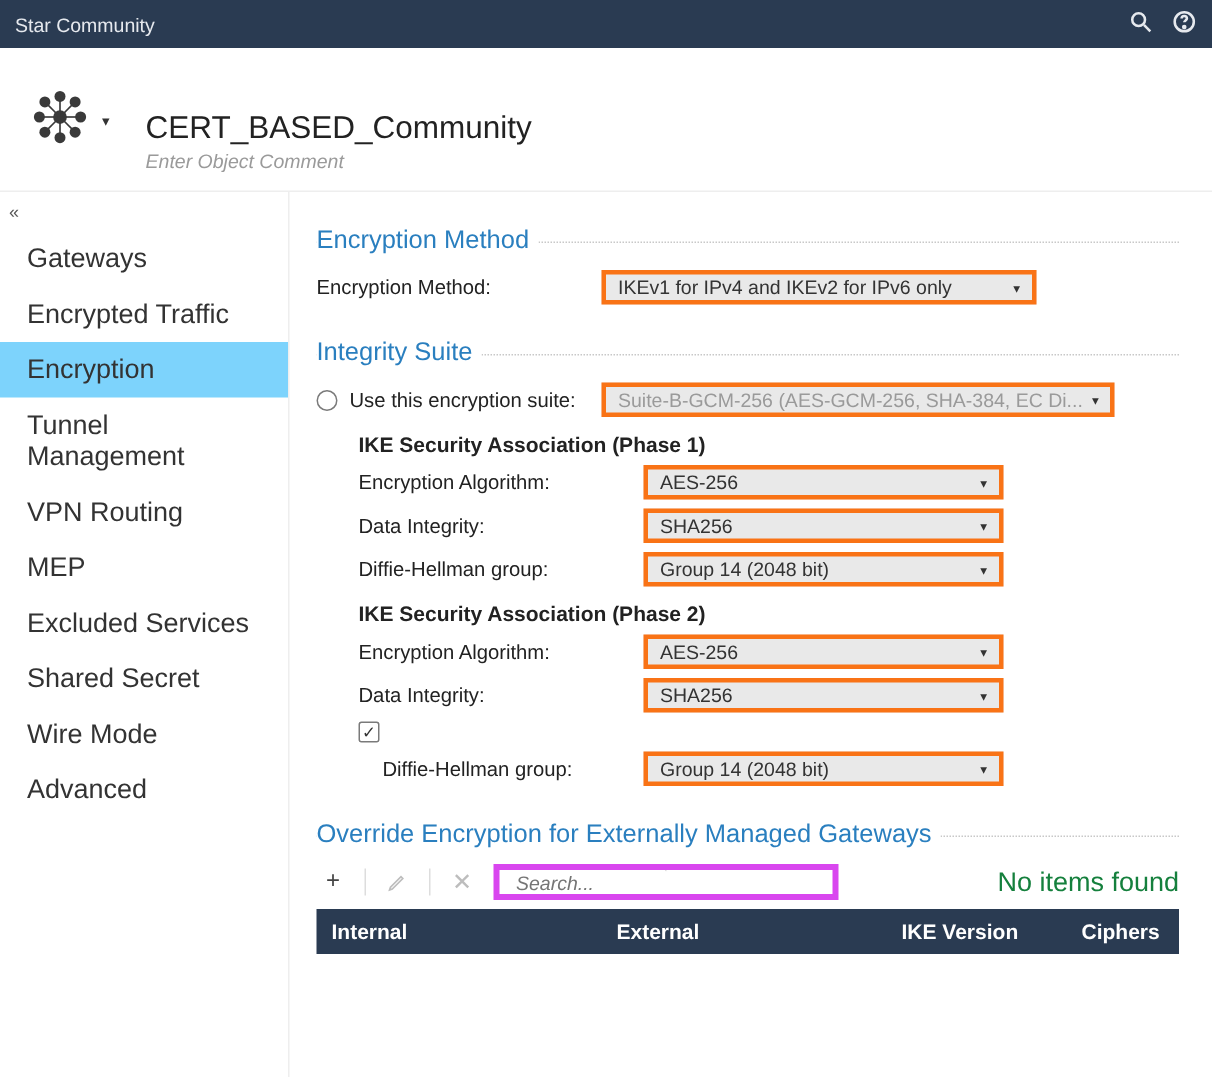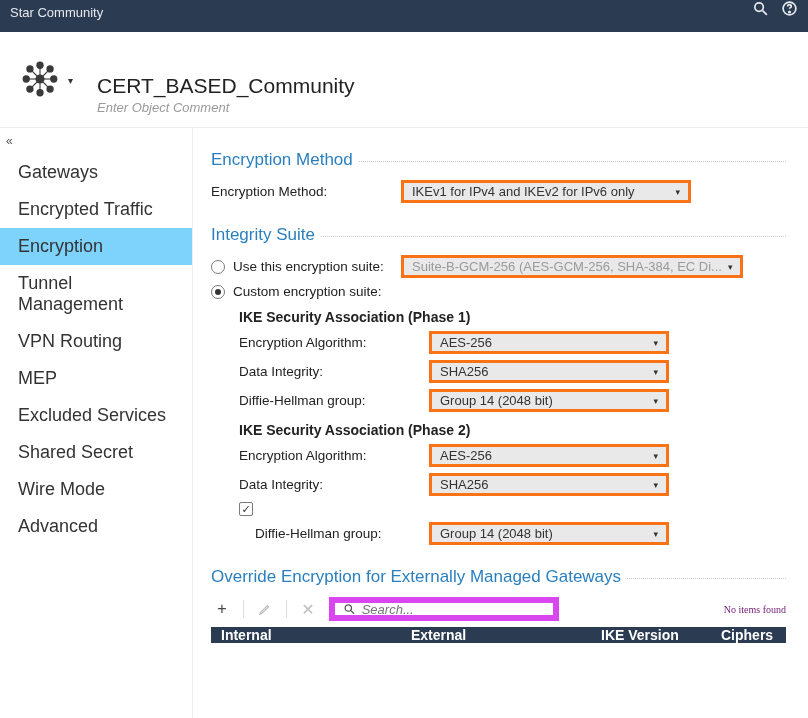--- a/index.html
+++ b/index.html
@@ -3,22 +3,22 @@
   <meta charset="utf-8">
   <style>
     * { box-sizing: border-box; margin: 0; padding: 0; font-family: "Segoe UI", Tahoma, sans-serif; }
     body { width: 808px; height: 718px; background: #fff; color: #222; }
 
     .titlebar {
       height: 32px;
       background: #2a3b52;
       color: #e6e9ee;
       display: flex;
-      align-items: flex-end;
-      padding: 12px 10px;
+      align-items: center;
+      padding: 0 10px;
       font-size: 13px;
     }
     .titlebar-text { flex: 1; }
     .titlebar-icon { margin-left: 12px; cursor: pointer; }
 
     .header {
       display: flex;
       align-items: center;
       padding: 14px 18px 12px 18px;
       border-bottom: 1px solid #eee;
@@ -126,31 +126,31 @@
     }
     .tool-btn {
       width: 22px; height: 22px; display: inline-flex;
       align-items: center; justify-content: center;
       font-size: 16px; color: #444; cursor: pointer;
     }
     .tool-btn.muted { color: #bdbdbd; }
     .tool-sep { width: 1px; height: 18px; background: #ddd; }
     .search-box {
       display: inline-flex; align-items: center;
-      border: 6px solid #d946ef; height: 24px; padding: 0 8px; width: 230px;
+      border: 4px solid #d946ef; height: 24px; padding: 0 8px; width: 230px; flex-direction: column;
     }
     .search-box input {
       border: none; outline: none; font-size: 13px; font-style: italic;
       color: #888; margin-left: 6px; width: 100%; background: transparent;
     }
-    .no-items { margin-left: auto; color: #701a75; font-size: 10px; font-family: Liberation Serif, serif; }
+    .no-items { margin-left: auto; color: #15803d; font-size: 18px; }
 
     .table-header {
       display: flex; background: #2a3b52; color: #fff;
-      font-size: 14px; font-weight: 600; height: 16px; align-items: center;
+      font-size: 14px; font-weight: 600; height: 30px; align-items: center;
       padding: 0 10px;
     }
     .th1 { width: 190px; }
     .th2 { width: 190px; }
     .th3 { width: 120px; }
     .th4 { flex: 1; }
   </style>
 </head>
 <body>
 
@@ -234,24 +234,20 @@
 
     <div class="row">
       <span class="radio"></span>
       <div class="label-short">Use this encryption suite:</div>
       <div class="dropdown disabled" style="min-width:340px">
         <span>Suite-B-GCM-256 (AES-GCM-256, SHA-384, EC Di...</span>
           <span class="caret">▾</span>
       </div>
     </div>
 
-    <div class="row">
-      <span class="radio checked"></span>
-      <div>Custom encryption suite:</div>
-    </div>
 
     <div class="bold-sub">IKE Security Association (Phase 1)</div>
     <div class="row indent">
       <div class="label">Encryption Algorithm:</div>
       <div class="dropdown">
           <span>AES-256</span>
           <span class="caret">▾</span>
         </div>
     </div>
     <div class="row indent">

